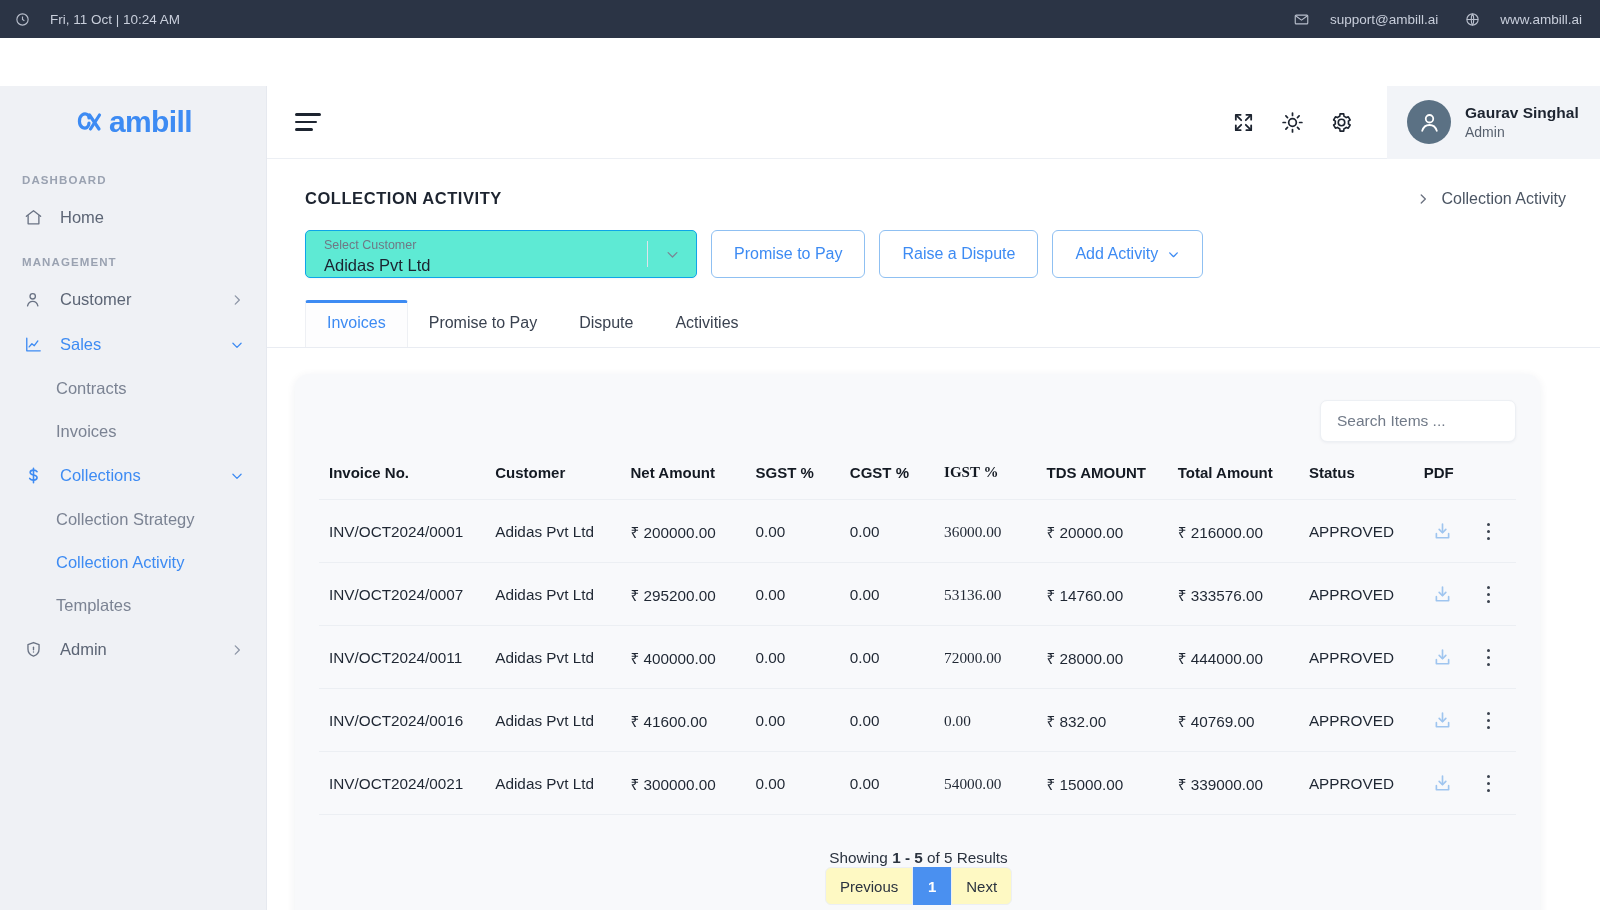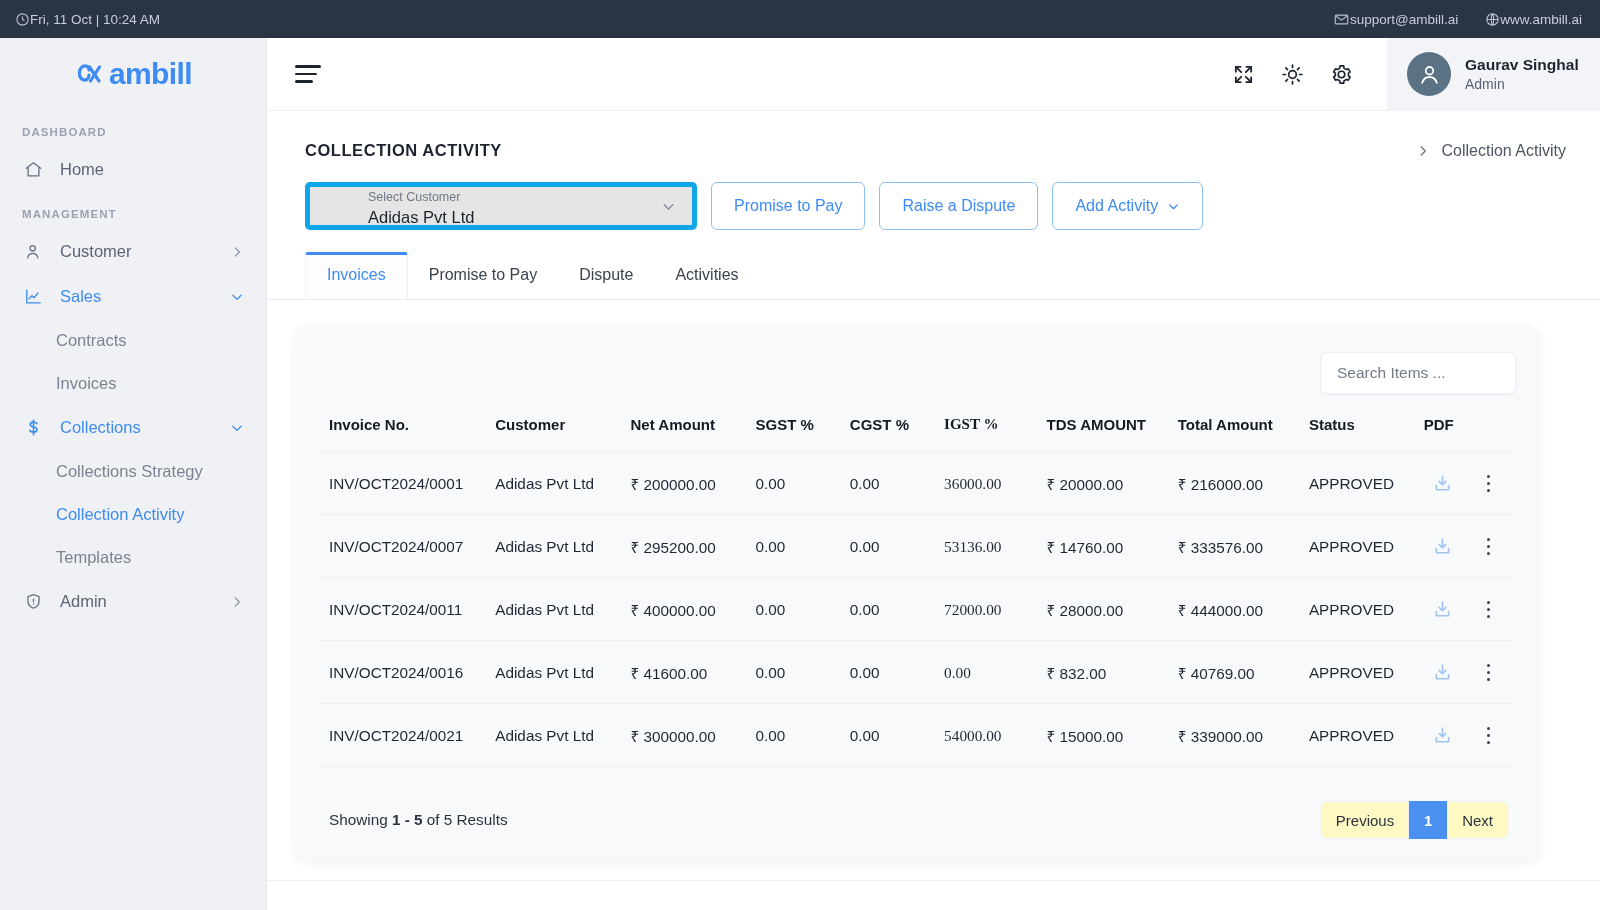--- a/index.html
+++ b/index.html
@@ -16,27 +16,27 @@
     background: #2b3445;
     display: flex;
     align-items: center;
     justify-content: space-between;
     padding: 0 18px 0 14px;
     color: #c8cedb;
     font-size: 13.5px;
   }
   .topbar-left, .topbar-right { display: flex; align-items: center; }
   .topbar-right { gap: 10px; }
-  .tb-item { display: flex; align-items: center; gap: 0; }
+  .tb-item { display: flex; align-items: center; gap: 20px; }
   .tb-item + .tb-item { margin-left: 16px; }
   .tb-icon { display: inline-flex; width: 16px; height: 16px; align-items: center; justify-content: center; opacity: .9; }
   .tb-icon svg { width: 15px; height: 15px; display: block; }
 
   
-  .shell { display: flex; height: 760px; }
+  .shell { display: flex; height: 760px; margin-top: 48px; }
 
   
   .sidebar {
     width: 266px;
     flex: 0 0 266px;
     background: #eff1f5;
     height: 872px;
     position: relative;
   }
   .logo-wrap {
@@ -138,24 +138,23 @@
   .breadcrumb { display: flex; align-items: center; gap: 12px; color: #4b5563; font-size: 16px; }
   .breadcrumb svg { width: 14px; height: 14px; display:block; color:#6b7280; }
 
   
   .controls {
     display: flex; align-items: center; gap: 14px;
     padding: 22px 0 0 38px;
   }
   .select-box {
     width: 392px; height: 48px;
-    background: #e5e5e5; border: 5px solid #0ea5e9; border-radius: 5px;
+    background: #5eead4; border: 1px solid #0ea5e9; border-radius: 5px;
     display: flex; align-items: center; position: relative;
     box-shadow: 0 1px 2px rgba(20,30,50,.04);
-    padding-left: 40px;
   }
   .select-inner { flex: 1 1 auto; padding: 5px 0 0 18px; }
   .select-label { font-size: 12.5px; color: #6f7885; line-height: 1.35; }
   .select-value { font-size: 16.5px; color: #1b2330; line-height: 1.35; }
   .select-divider { width: 1px; height: 26px; background: #dfe4ec; }
   .select-caret { width: 48px; display: flex; align-items: center; justify-content: center; color: #7b8494; cursor: pointer; }
   .select-caret svg { width: 15px; height: 15px; display:block; }
 
   .btn-outline {
     height: 48px; padding: 0 22px;
@@ -232,22 +231,22 @@
   .col-pdf { width: 90px; }
   thead th.col-inv { padding-left: 10px; }
 
   .dl-icon { color: #9fc5ef; display: inline-flex; cursor: pointer; margin-left: 8px; }
   .dl-icon svg { width: 21px; height: 21px; display: block; }
   .kebab { display: inline-flex; flex-direction: column; gap: 3.5px; cursor: pointer; vertical-align: middle; margin-left: 34px; }
   .kebab i { width: 3.4px; height: 3.4px; border-radius: 50%; background: #3b434f; display: block; }
   .pdf-cell { display: flex; align-items: center; }
 
   .card-foot {
-    display: flex; align-items: center; justify-content: space-between;
-    margin-top: 34px; padding: 0 8px 0 10px;
+    display: flex; align-items: center; 
+    margin-top: 34px; padding: 0 8px 0 10px; flex-direction: column;
   }
   .showing { font-size: 15.3px; color: #2b333f; }
   .showing b { font-weight: 700; }
   .pager { display: flex; align-items: center; }
   .pg {
     height: 38px; min-width: 50px; padding: 0 14px;
     background: #fef9c3; border: 1px solid #eceff4;
     display: flex; align-items: center; justify-content: center;
     font-size: 15px; color: #2b333f; cursor: pointer;
   }
@@ -371,21 +370,21 @@
       </span>
       <span class="ni-label">Collections</span>
       <span class="ni-chev">
         <svg viewBox="0 0 24 24" fill="none" stroke="currentColor" stroke-width="2.2" stroke-linecap="round" stroke-linejoin="round">
             <path d="M5 9l7 7 7-7"></path>
           </svg>
       </span>
     </div>
 
     <div class="nav-sub">
-      <span>Collections Strategy</span>
+      <span>Collection Strategy</span>
     </div>
     <div class="nav-sub active">
       <span>Collection Activity</span>
     </div>
     <div class="nav-sub">
       <span>Templates</span>
     </div>
 
 
     <div class="nav-item">

